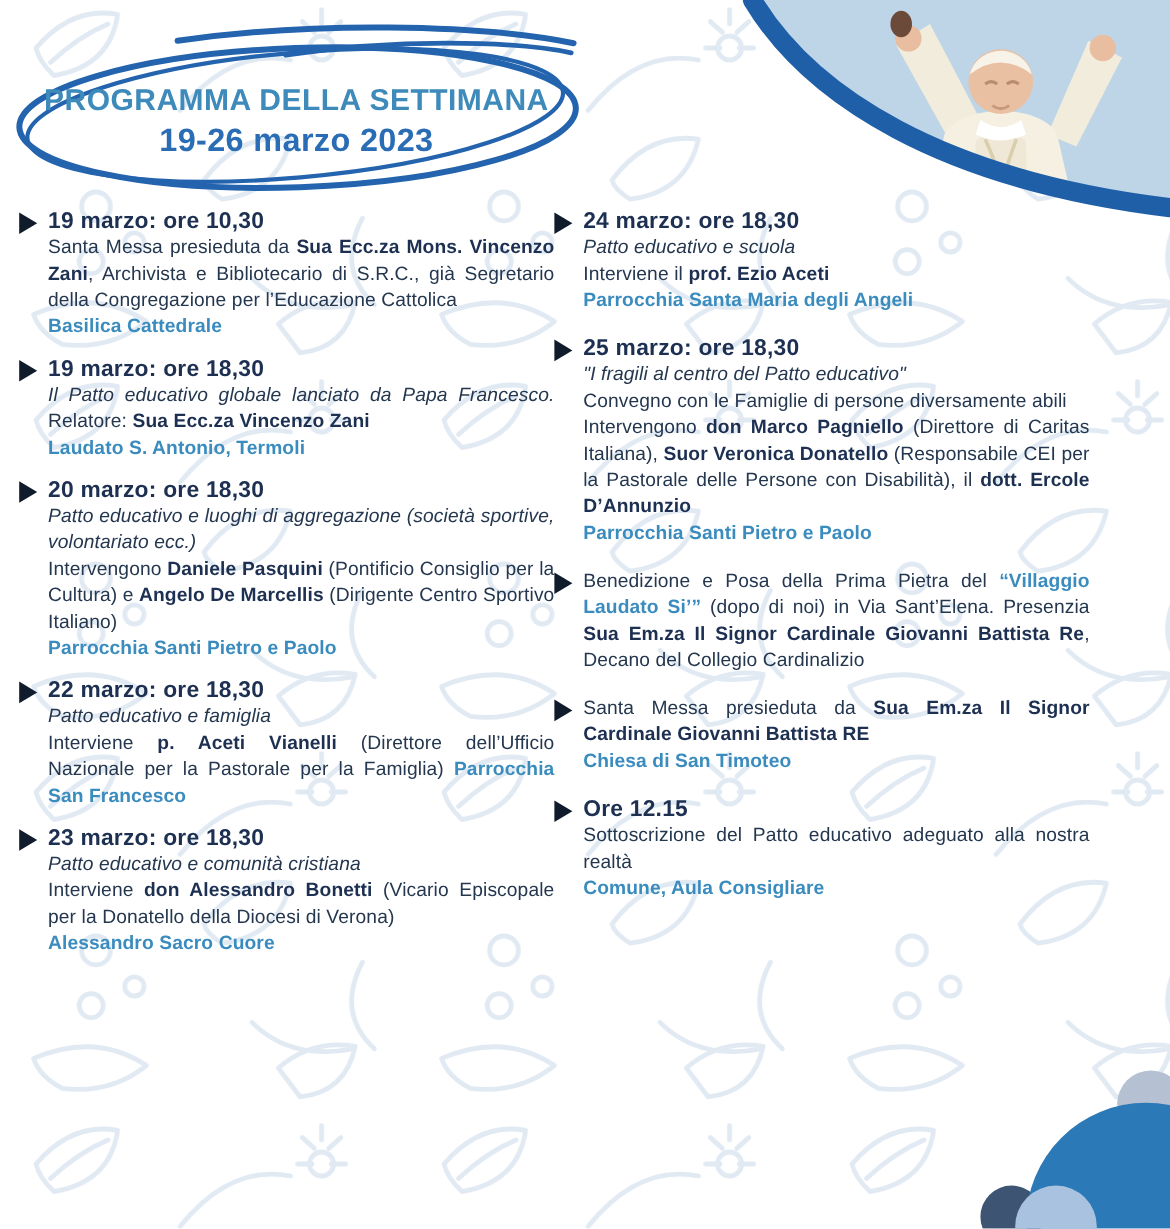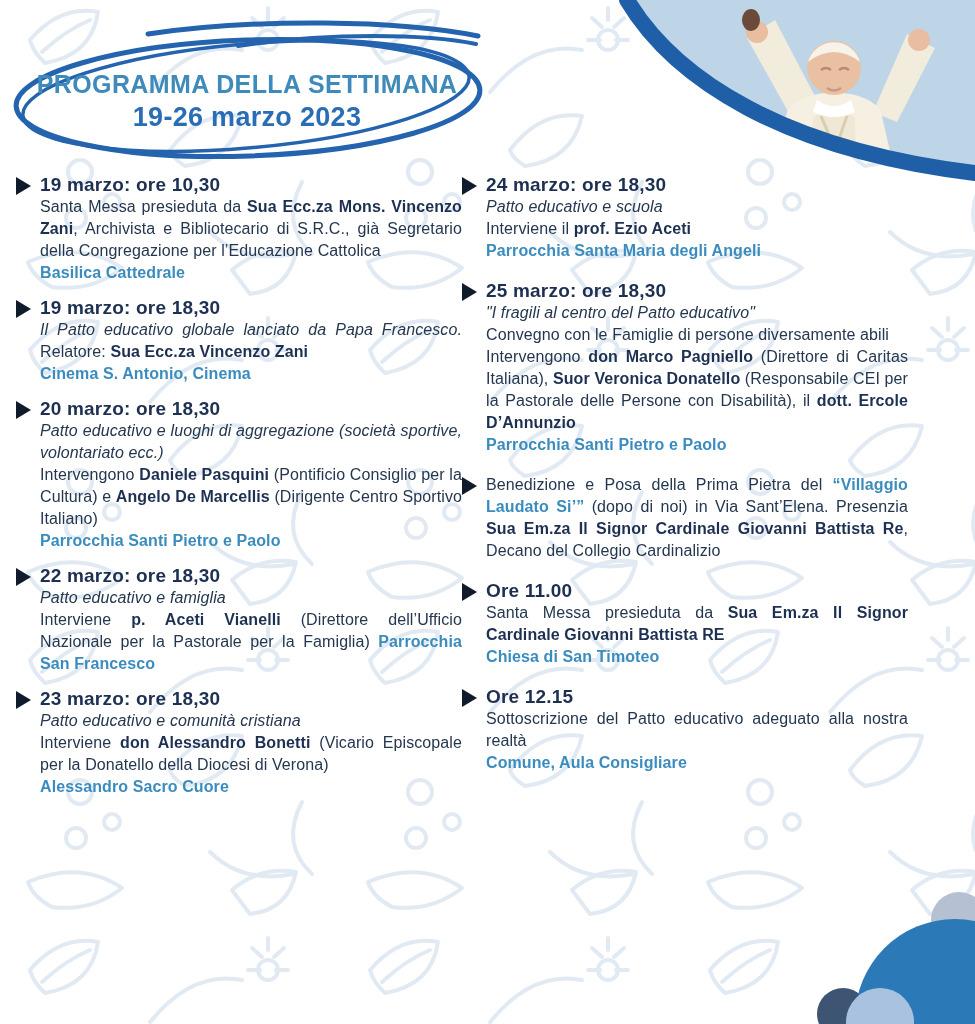--- a/index.html
+++ b/index.html
@@ -121,21 +121,21 @@
   <div class="cols">
     <div class="col col-left" id="col-left">
         <div class="event">
           <span class="tri"></span>
           <div class="ev-h">19 marzo: ore 10,30</div>
           <div class="ev-b"><span class="r-n">Santa Messa presieduta da </span><span class="r-b">Sua Ecc.za Mons. Vincenzo Zani</span><span class="r-n">, Archivista e Bibliotecario di S.R.C., già Segretario della Congregazione per l’Educazione Cattolica</span><br><span class="r-loc">Basilica Cattedrale</span></div>
         </div>
         <div class="event">
           <span class="tri"></span>
           <div class="ev-h">19 marzo: ore 18,30</div>
-          <div class="ev-b"><span class="r-i">Il Patto educativo globale lanciato da Papa Francesco.</span><span class="r-n"> Relatore: </span><span class="r-b">Sua Ecc.za Vincenzo Zani</span><br><span class="r-loc">Cinema S. Antonio, Cinema</span></div>
+          <div class="ev-b"><span class="r-i">Il Patto educativo globale lanciato da Papa Francesco.</span><span class="r-n"> Relatore: </span><span class="r-b">Sua Ecc.za Vincenzo Zani</span><br><span class="r-loc">Laudato S. Antonio, Termoli</span></div>
         </div>
         <div class="event">
           <span class="tri"></span>
           <div class="ev-h">20 marzo: ore 18,30</div>
           <div class="ev-b"><span class="r-i">Patto educativo e luoghi di aggregazione (società sportive, volontariato ecc.)</span><br><span class="r-n">Intervengono </span><span class="r-b">Daniele Pasquini</span><span class="r-n"> (Pontificio Consiglio per la Cultura) e </span><span class="r-b">Angelo De Marcellis</span><span class="r-n"> (Dirigente Centro Sportivo Italiano)</span><br><span class="r-loc">Parrocchia Santi Pietro e Paolo</span></div>
         </div>
         <div class="event">
           <span class="tri"></span>
           <div class="ev-h">22 marzo: ore 18,30</div>
           <div class="ev-b"><span class="r-i">Patto educativo e famiglia</span><br><span class="r-n">Interviene </span><span class="r-b">p. Aceti Vianelli</span><span class="r-n"> (Direttore dell’Ufficio Nazionale per la Pastorale per la Famiglia) </span><span class="r-loc">Parrocchia San Francesco</span></div>
@@ -156,21 +156,20 @@
           <span class="tri"></span>
           <div class="ev-h">25 marzo: ore 18,30</div>
           <div class="ev-b"><span class="r-i">"I fragili al centro del Patto educativo"</span><br><span class="r-n">Convegno con le Famiglie di persone diversamente abili</span><br><span class="r-n">Intervengono </span><span class="r-b">don Marco Pagniello</span><span class="r-n"> (Direttore di Caritas Italiana), </span><span class="r-b">Suor Veronica Donatello</span><span class="r-n"> (Responsabile CEI per la Pastorale delle Persone con Disabilità), il </span><span class="r-b">dott. Ercole D’Annunzio</span><br><span class="r-loc">Parrocchia Santi Pietro e Paolo</span></div>
         </div>
         <div class="event">
           <span class="tri"></span>
           <div class="ev-b"><span class="r-n">Benedizione e Posa della Prima Pietra del </span><span class="r-loc">“Villaggio Laudato Si’”</span><span class="r-n"> (dopo di noi) in Via Sant’Elena. Presenzia </span><span class="r-b">Sua Em.za Il Signor Cardinale Giovanni Battista Re</span><span class="r-n">, Decano del Collegio Cardinalizio</span></div>
         </div>
         <div class="event">
           <span class="tri"></span>
-          <div class="ev-h">Ore 11.00</div>
           <div class="ev-b"><span class="r-n">Santa Messa presieduta da </span><span class="r-b">Sua Em.za Il Signor Cardinale Giovanni Battista RE</span><br><span class="r-loc">Chiesa di San Timoteo</span></div>
         </div>
         <div class="event">
           <span class="tri"></span>
           <div class="ev-h">Ore 12.15</div>
           <div class="ev-b"><span class="r-n">Sottoscrizione del Patto educativo adeguato alla nostra realtà</span><br><span class="r-loc">Comune, Aula Consigliare</span></div>
         </div>
       </div>
   </div>
 

